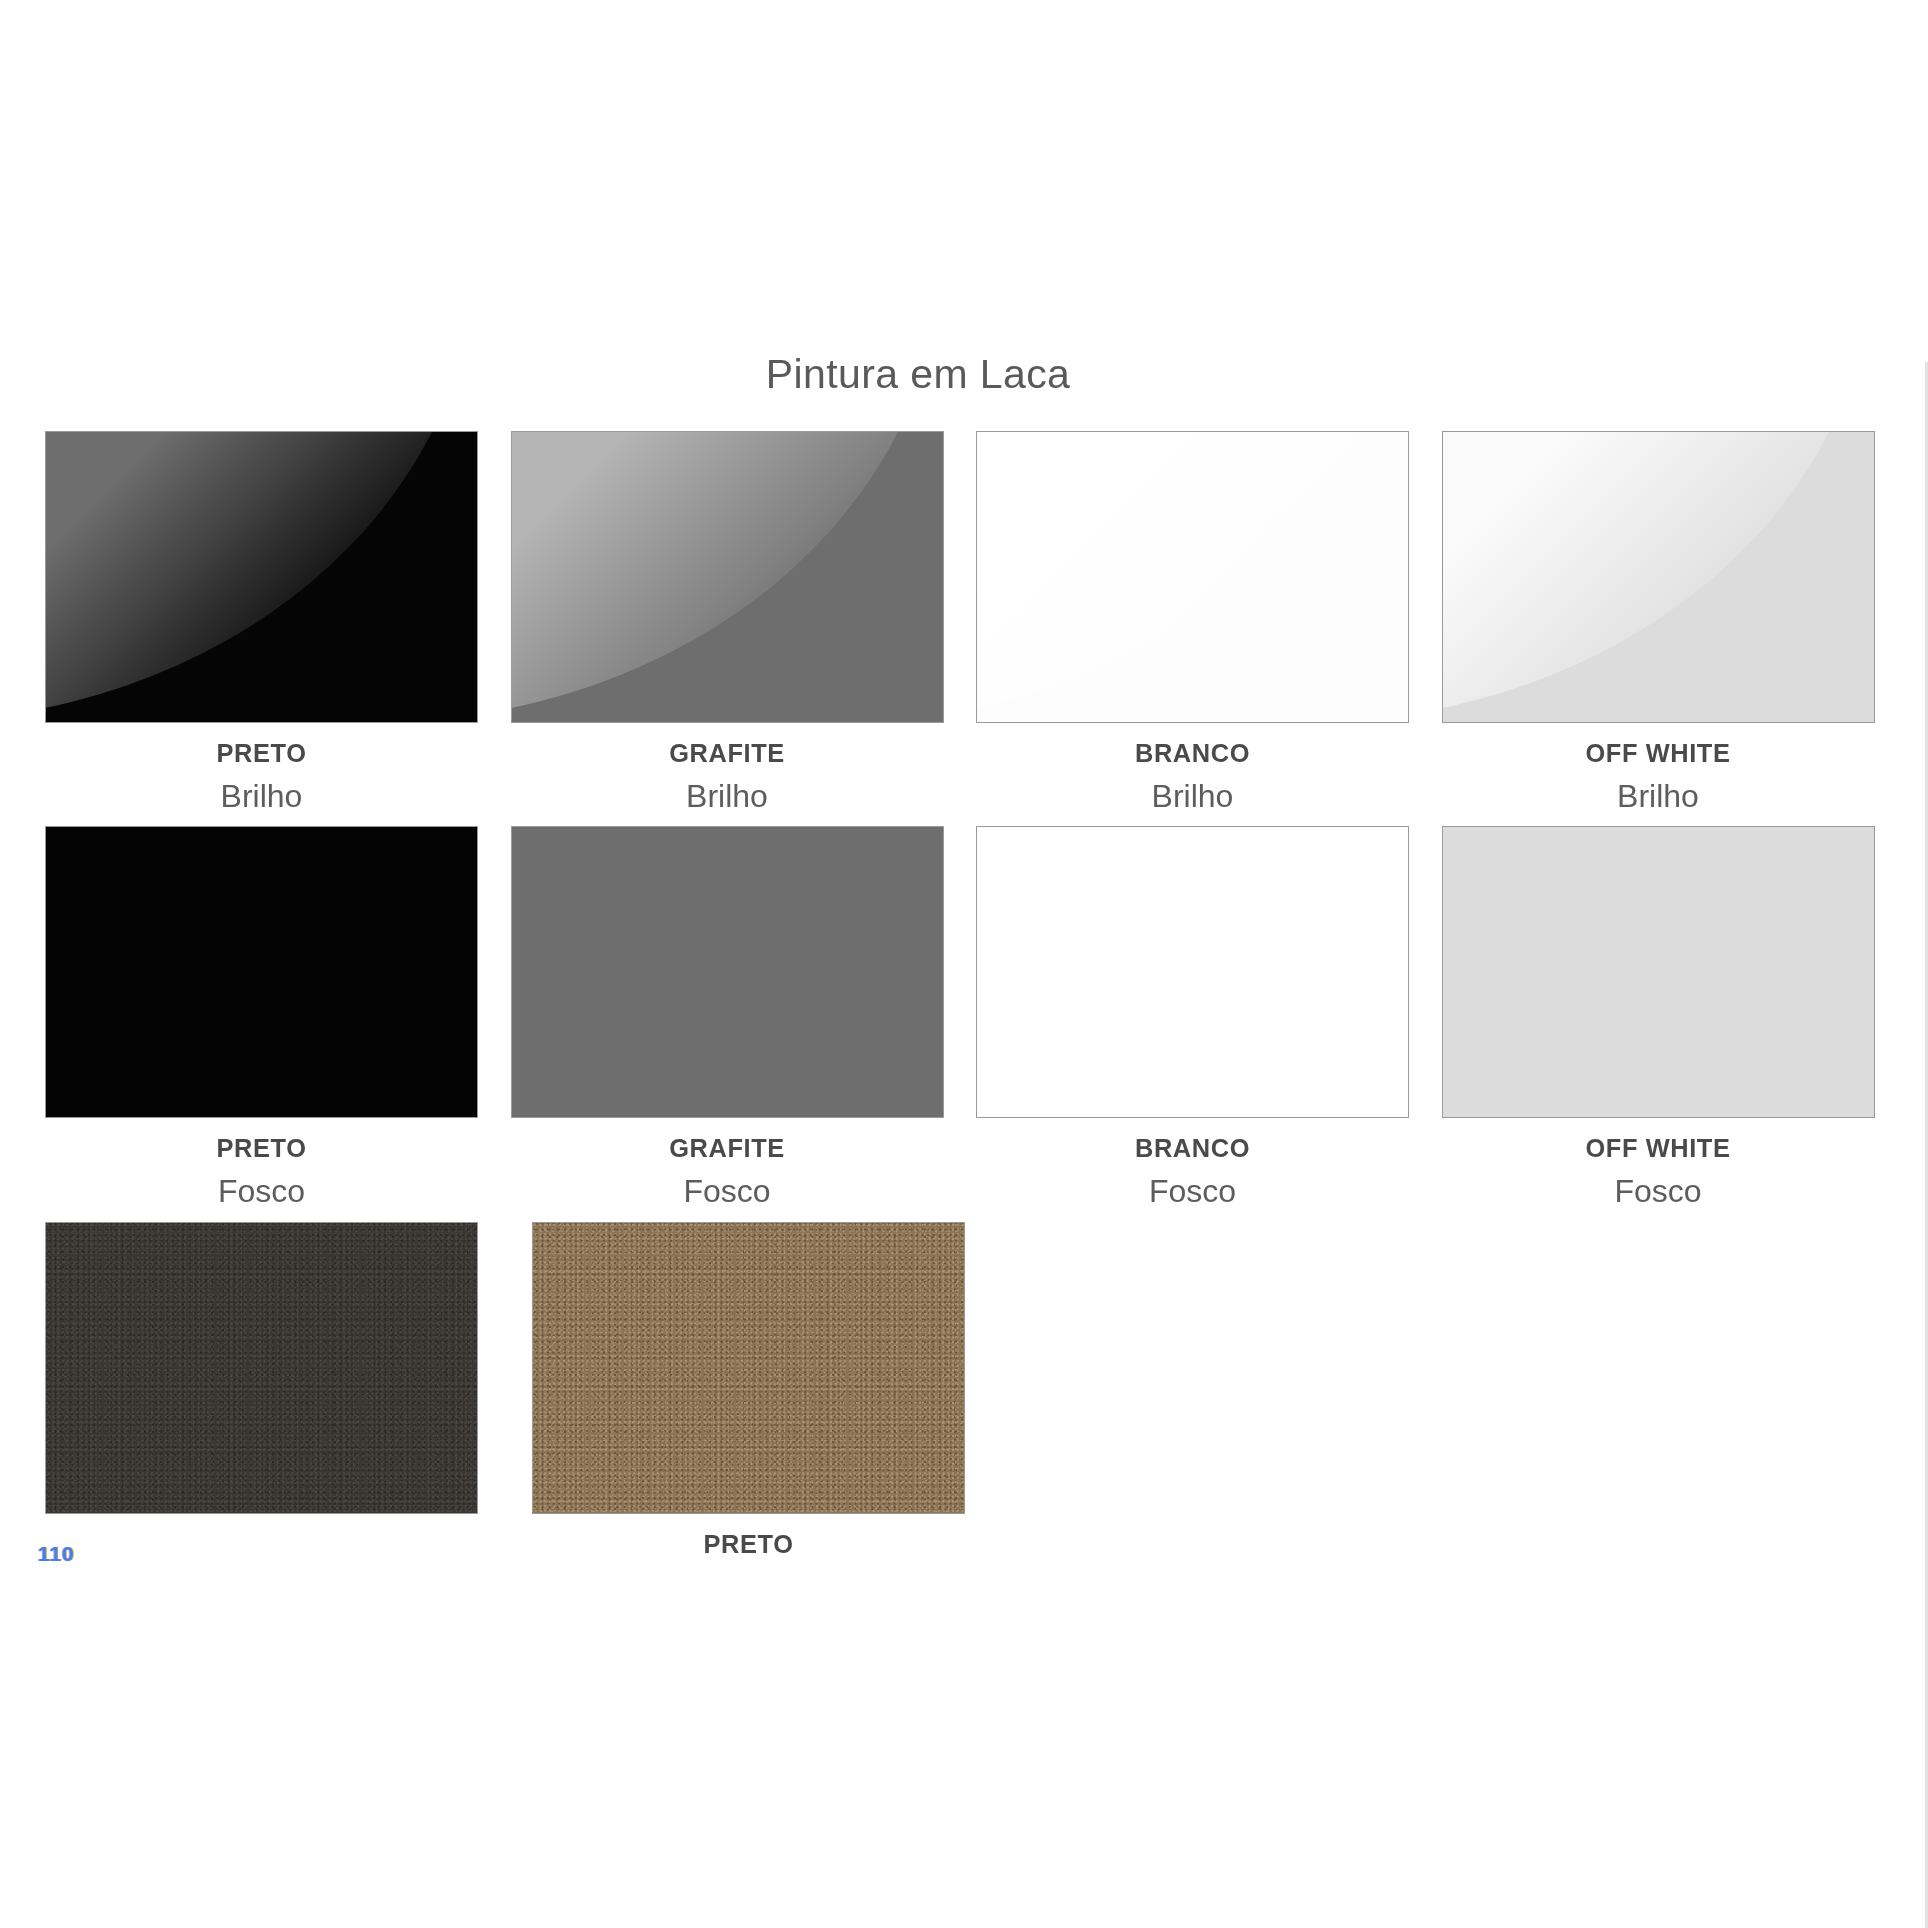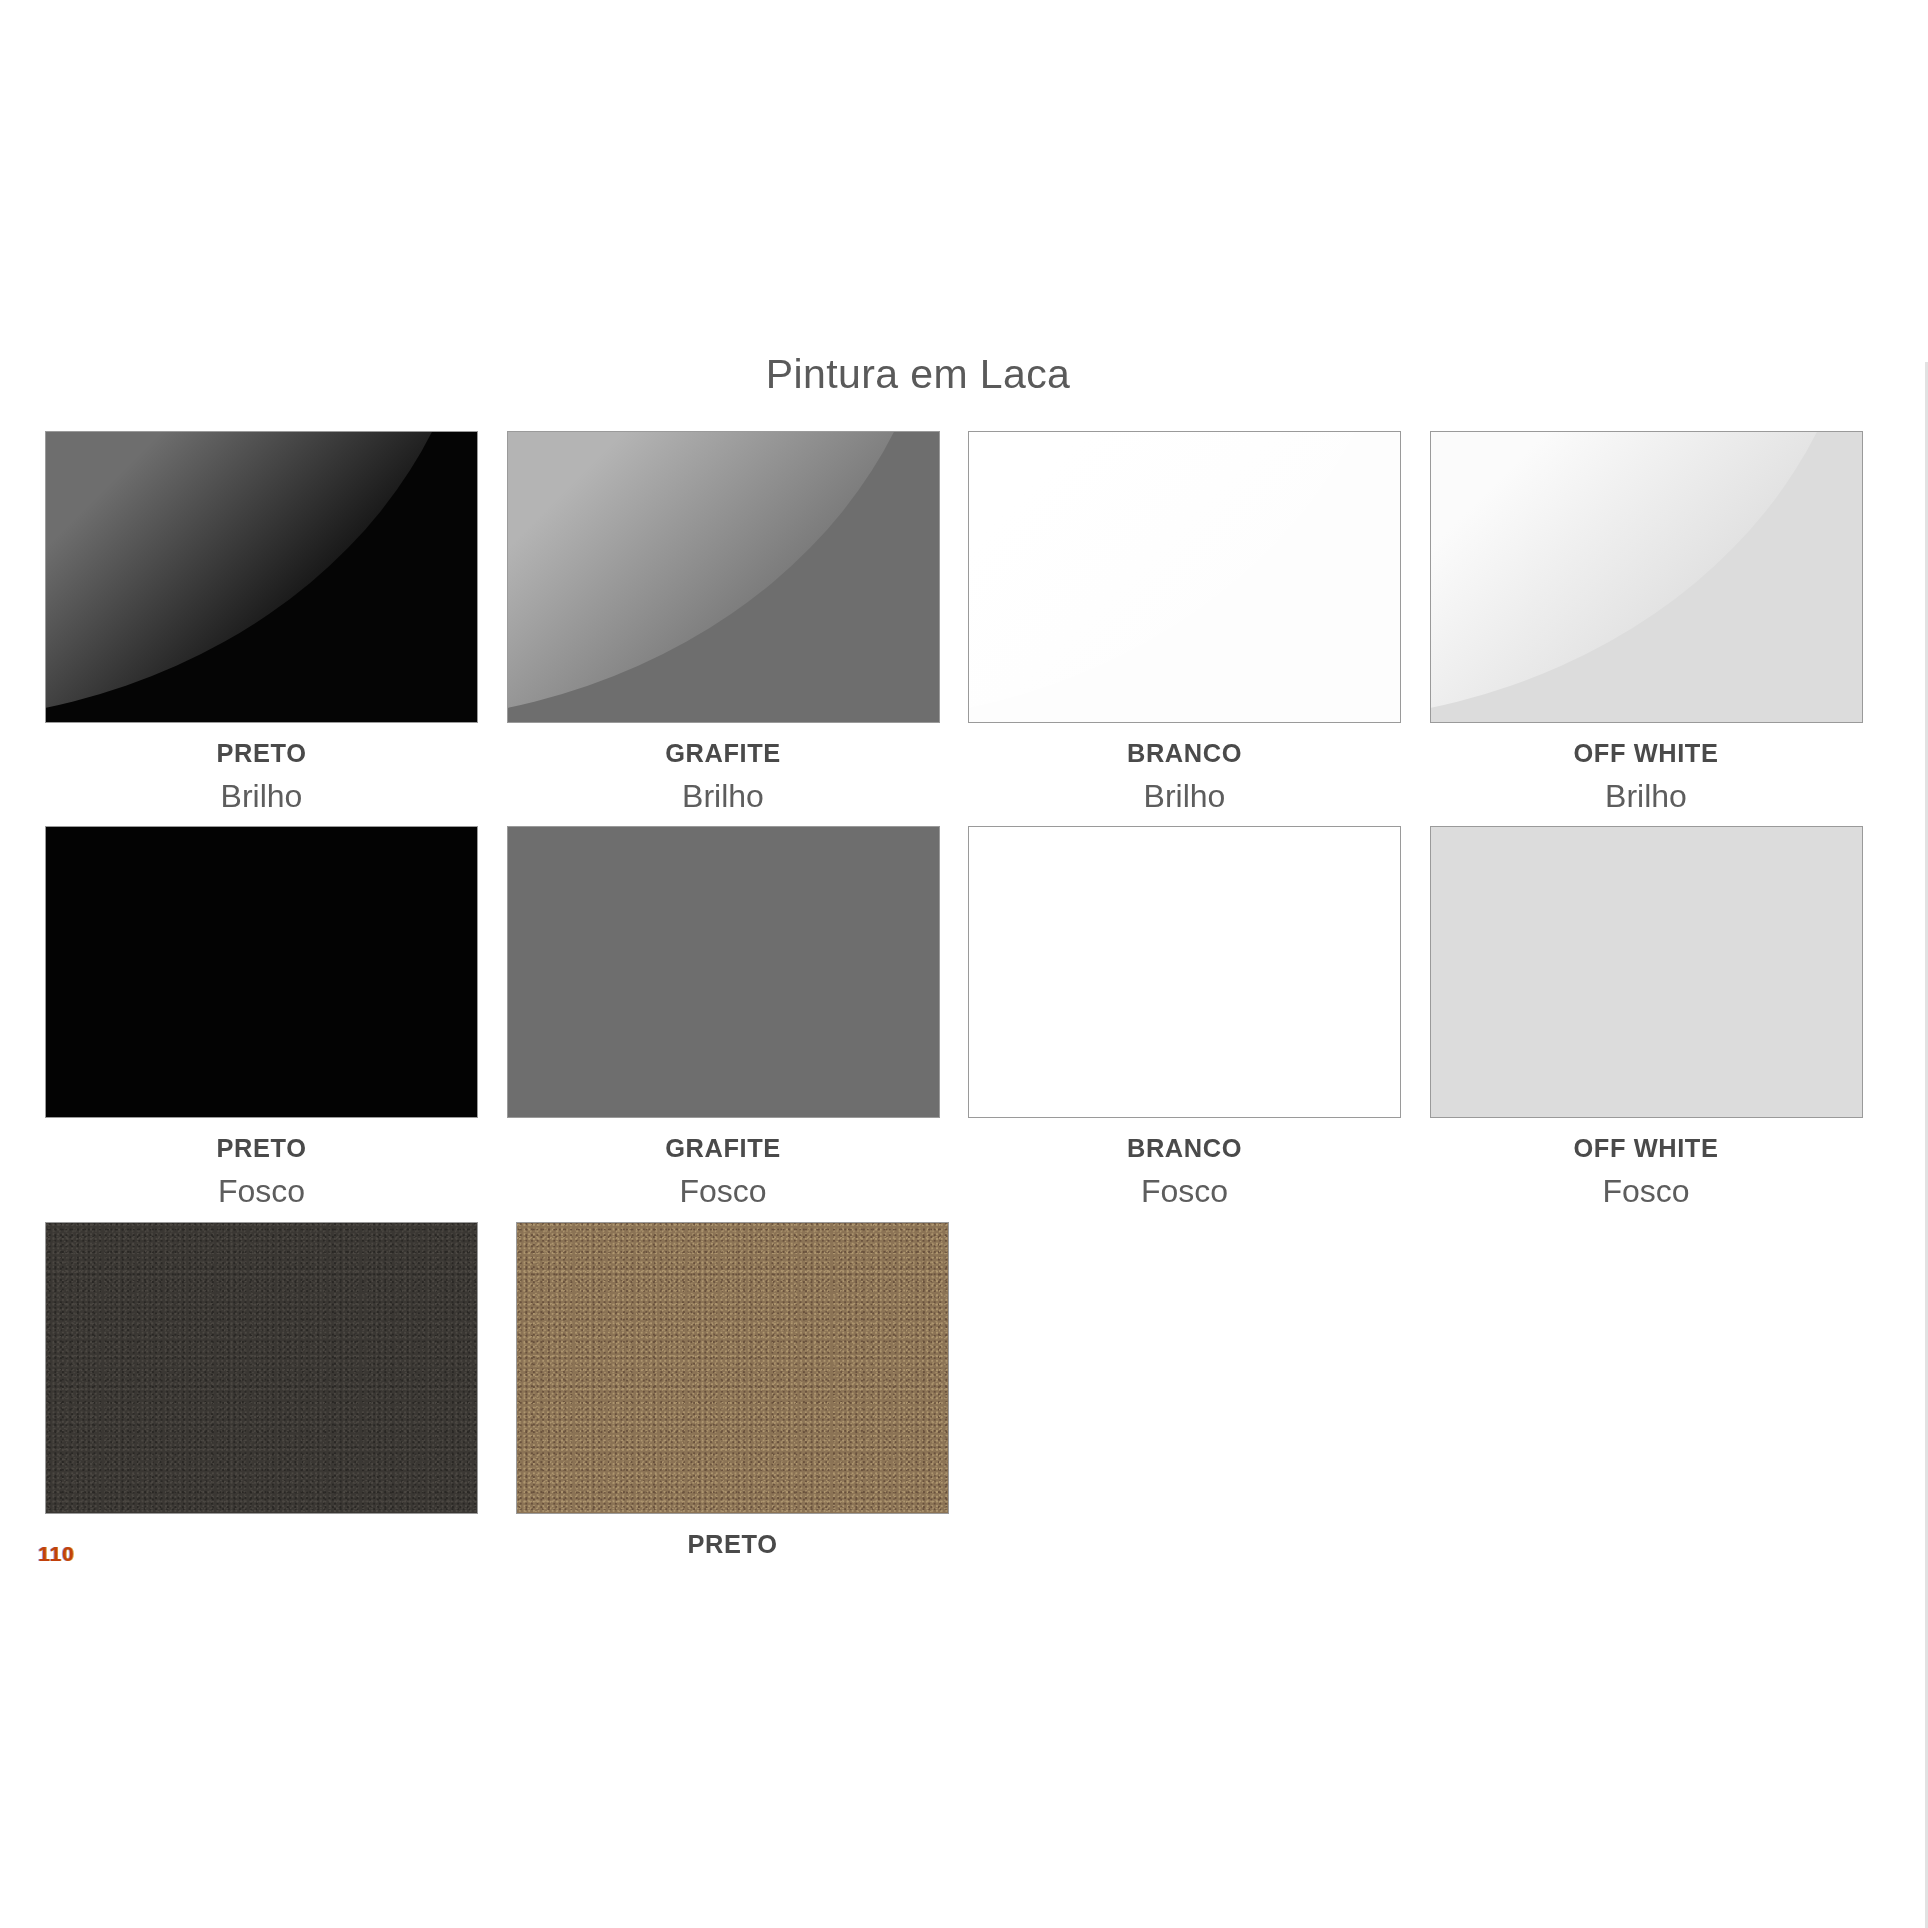--- a/index.html
+++ b/index.html
@@ -20,21 +20,21 @@
 
   .page-title {
     position:absolute; top:351px; left:0; width:1836px;
     text-align:center;
     font-size:41px; font-weight:400; letter-spacing:0.4px;
     color:#5a5a5a;
   }
 
   .grid { position:absolute; top:431px; left:45px; width:1846px; }
 
-  .row { display:flex; gap:0; margin-bottom:13px; }
+  .row { display:flex; gap:16px; margin-bottom:13px; }
   .cell { width:471px; }
   .cell.empty { visibility:hidden; }
 
   .swatch {
     width:433px; height:292px;
     border:1.9px solid #9a9a9a;
     position:relative; overflow:hidden;
   }
   .swatch .gloss {
     position:absolute; left:-32%; top:-64%;
@@ -67,21 +67,21 @@
   }
 
   .dot-artifact {
     position:absolute; left:738px; top:595px;
     width:4.7px; height:4.7px; background:#c8c8c8;
   }
 
   .page-number {
     position:absolute; left:38px; top:1542px;
     font-size:21px; font-weight:700; letter-spacing:0.9px;
-    color:#c2410c;
+    color:#3b82f6;
     text-shadow:0.9px 0 0 rgba(214,150,40,.85), -0.9px 0 0 rgba(120,90,190,.6);
   }
 </style>
 </head>
 <body>
 
 <div id="page">
 
   <div class="edge-rule"></div>
 

